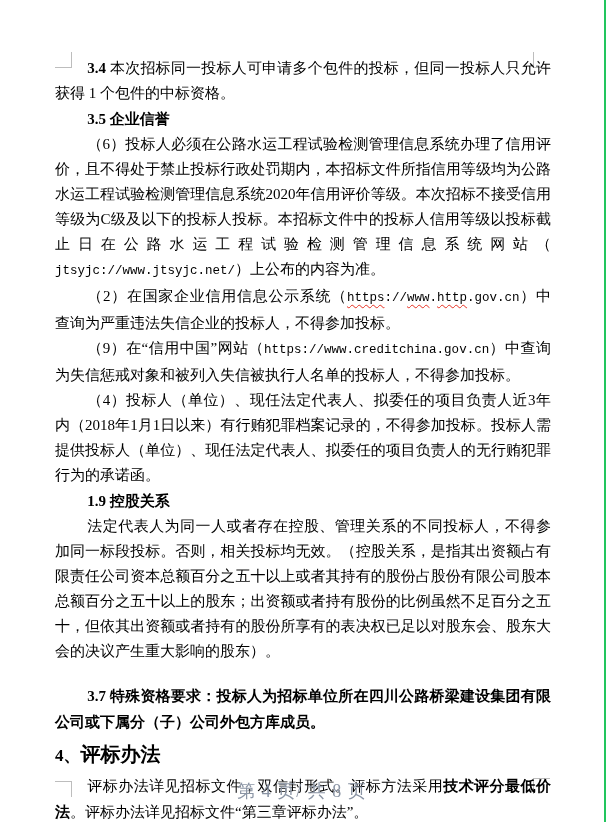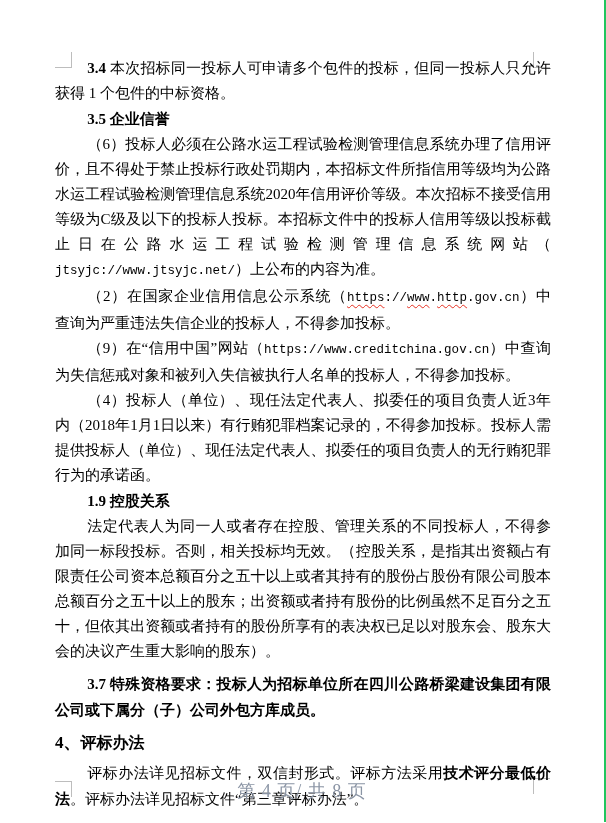--- a/index.html
+++ b/index.html
@@ -7,28 +7,28 @@
     position:relative;width:606px;height:822px;background:#fff;
     font-family:"Liberation Serif","DejaVu Serif",serif;color:#000;
     overflow:hidden;box-sizing:border-box;border-right:2px solid #22c55e;padding-left:48px;
   }
   .content{position:absolute;left:55px;top:56px;width:496px;}
   .blk{font-size:15px;line-height:25px;text-align:justify;text-indent:2.15em;margin:0;}
   .blk span{white-space:pre-wrap;}
   .b{font-weight:bold;}
   .hei{font-weight:bold;font-family:Liberation Sans, sans-serif;}
   .h2{font-size:17px;line-height:27px;text-indent:0;margin:6px 0 4px 0;}
-  .h2 .hei{font-size:16px;}
+  .h2 .hei{font-size:20px;}
   .url{font-family:"Liberation Mono","DejaVu Sans Mono",monospace;font-size:12.5px;}
   .wavy{
     font-family:"Liberation Mono","DejaVu Sans Mono",monospace;font-size:12.5px;
     text-decoration-line:underline;text-decoration-style:wavy;
     text-decoration-color:#e53022;text-decoration-thickness:1px;text-underline-offset:3px;
   }
-  .p37{margin-top:7px;}
+  .p37{margin-top:19px;}
   .corner{position:absolute;width:16px;height:15px;border:0 solid #bdbdbd;}
   .c-tl{left:55px;top:52px;border-right-width:1px;border-bottom-width:1px;}
   .c-tr{left:533px;top:52px;border-left-width:1px;border-bottom-width:1px;}
   .c-bl{left:55px;top:781px;border-right-width:1px;border-top-width:1px;}
   .c-br{left:533px;top:778px;border-left-width:1px;border-top-width:1px;}
   .footer{
     position:absolute;left:0;right:0;top:779px;text-align:center;
     font-size:18px;color:#8b95a5;letter-spacing:1px;
   }
 </style>

